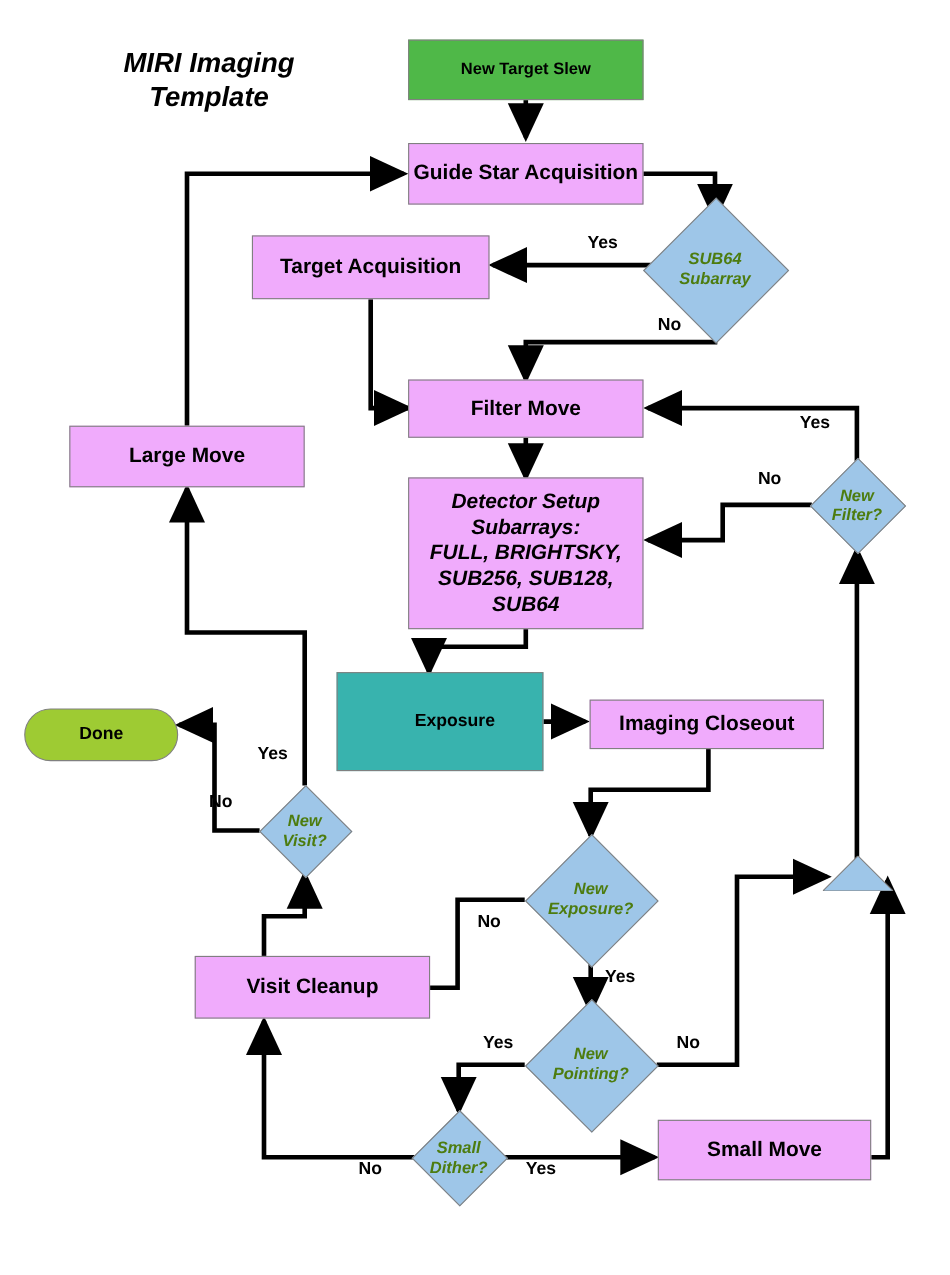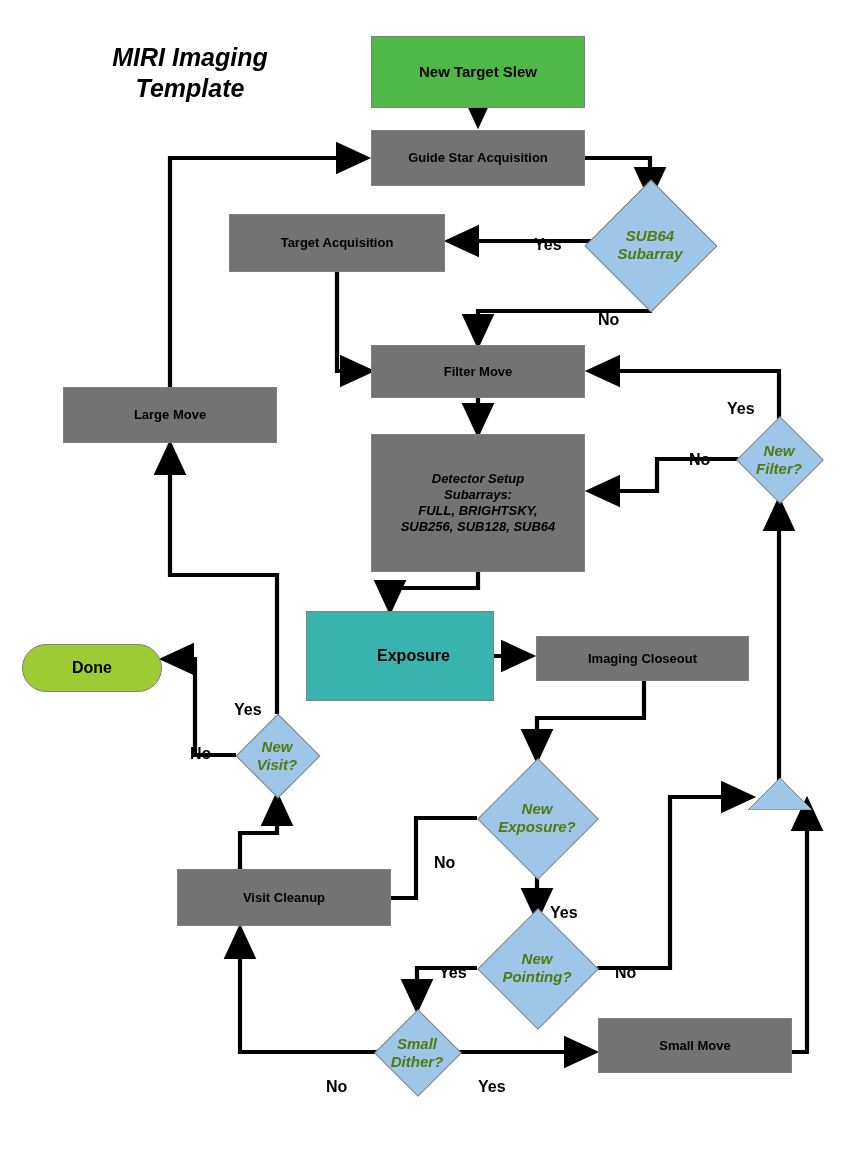--- a/index.html
+++ b/index.html
@@ -31,22 +31,22 @@
     align-items: center;
     justify-content: center;
     text-align: center;
     font-weight: bold;
     color: #000000;
     line-height: 1.22;
     z-index: 3;
   }
   .proc {
     border: 1px solid #808080;
-    background: #737373;
-    font-size: 13px;
+    background: #f0abfc;
+    font-size: 19px;
     text-align: center;
   }
   .proc-green {
     border: 1px solid #808080;
     background: #4fb848;
     font-size: 15px;
   }
   .proc-teal {
     border: 1px solid #808080;
     background: #38b3ae;
@@ -72,21 +72,20 @@
     z-index: 4;
     pointer-events: none;
   }
   .edge-label {
     position: absolute;
     font-weight: bold;
     font-size: 16px;
     color: #000000;
     z-index: 5;
     white-space: nowrap;
-    margin-top: 24px;
   }
   .title {
     position: absolute;
     font-weight: bold;
     font-size: 25px;
     color: #000000;
     text-align: center;
     line-height: 1.25;
     z-index: 5;
   }
@@ -189,21 +188,21 @@
   <div style="position:absolute;left:387px;top:1022px;width:60px;height:60px;
               background:#9ec6e8;border:1px solid #808080;
               transform:rotate(45deg);z-index:2;"></div>
   <div class="dia-label multiline" style="left:369px;top:1027px;width:96px;height:52px;">Small
 Dither?</div>
 
   <svg style="position:absolute;left:748px;top:778px;width:64px;height:32px;z-index:2;" viewBox="0 0 64 32" xmlns="http://www.w3.org/2000/svg">
     <polygon points="32,0 64,32 0,32" fill="#9ec6e8" stroke="#808080" stroke-width="1"></polygon>
   </svg>
 
-  <div class="node proc-green" style="left:371px;top:36px;width:214px;height:72px;">New Target Slew</div>
+  <div class="node proc-green" style="left:371px;top:36px;width:214px;height:55px;">New Target Slew</div>
 
   <div class="node proc" style="left:371px;top:130px;width:214px;height:56px;">Guide Star Acquisition</div>
 
   <div class="node proc" style="left:229px;top:214px;width:216px;height:58px;">Target Acquisition</div>
 
   <div class="node proc" style="left:371px;top:345px;width:214px;height:53px;">Filter Move</div>
 
   <div class="node proc multiline" style="left:371px;top:434px;width:214px;height:138px;">Detector Setup
 Subarrays:
 FULL, BRIGHTSKY,

